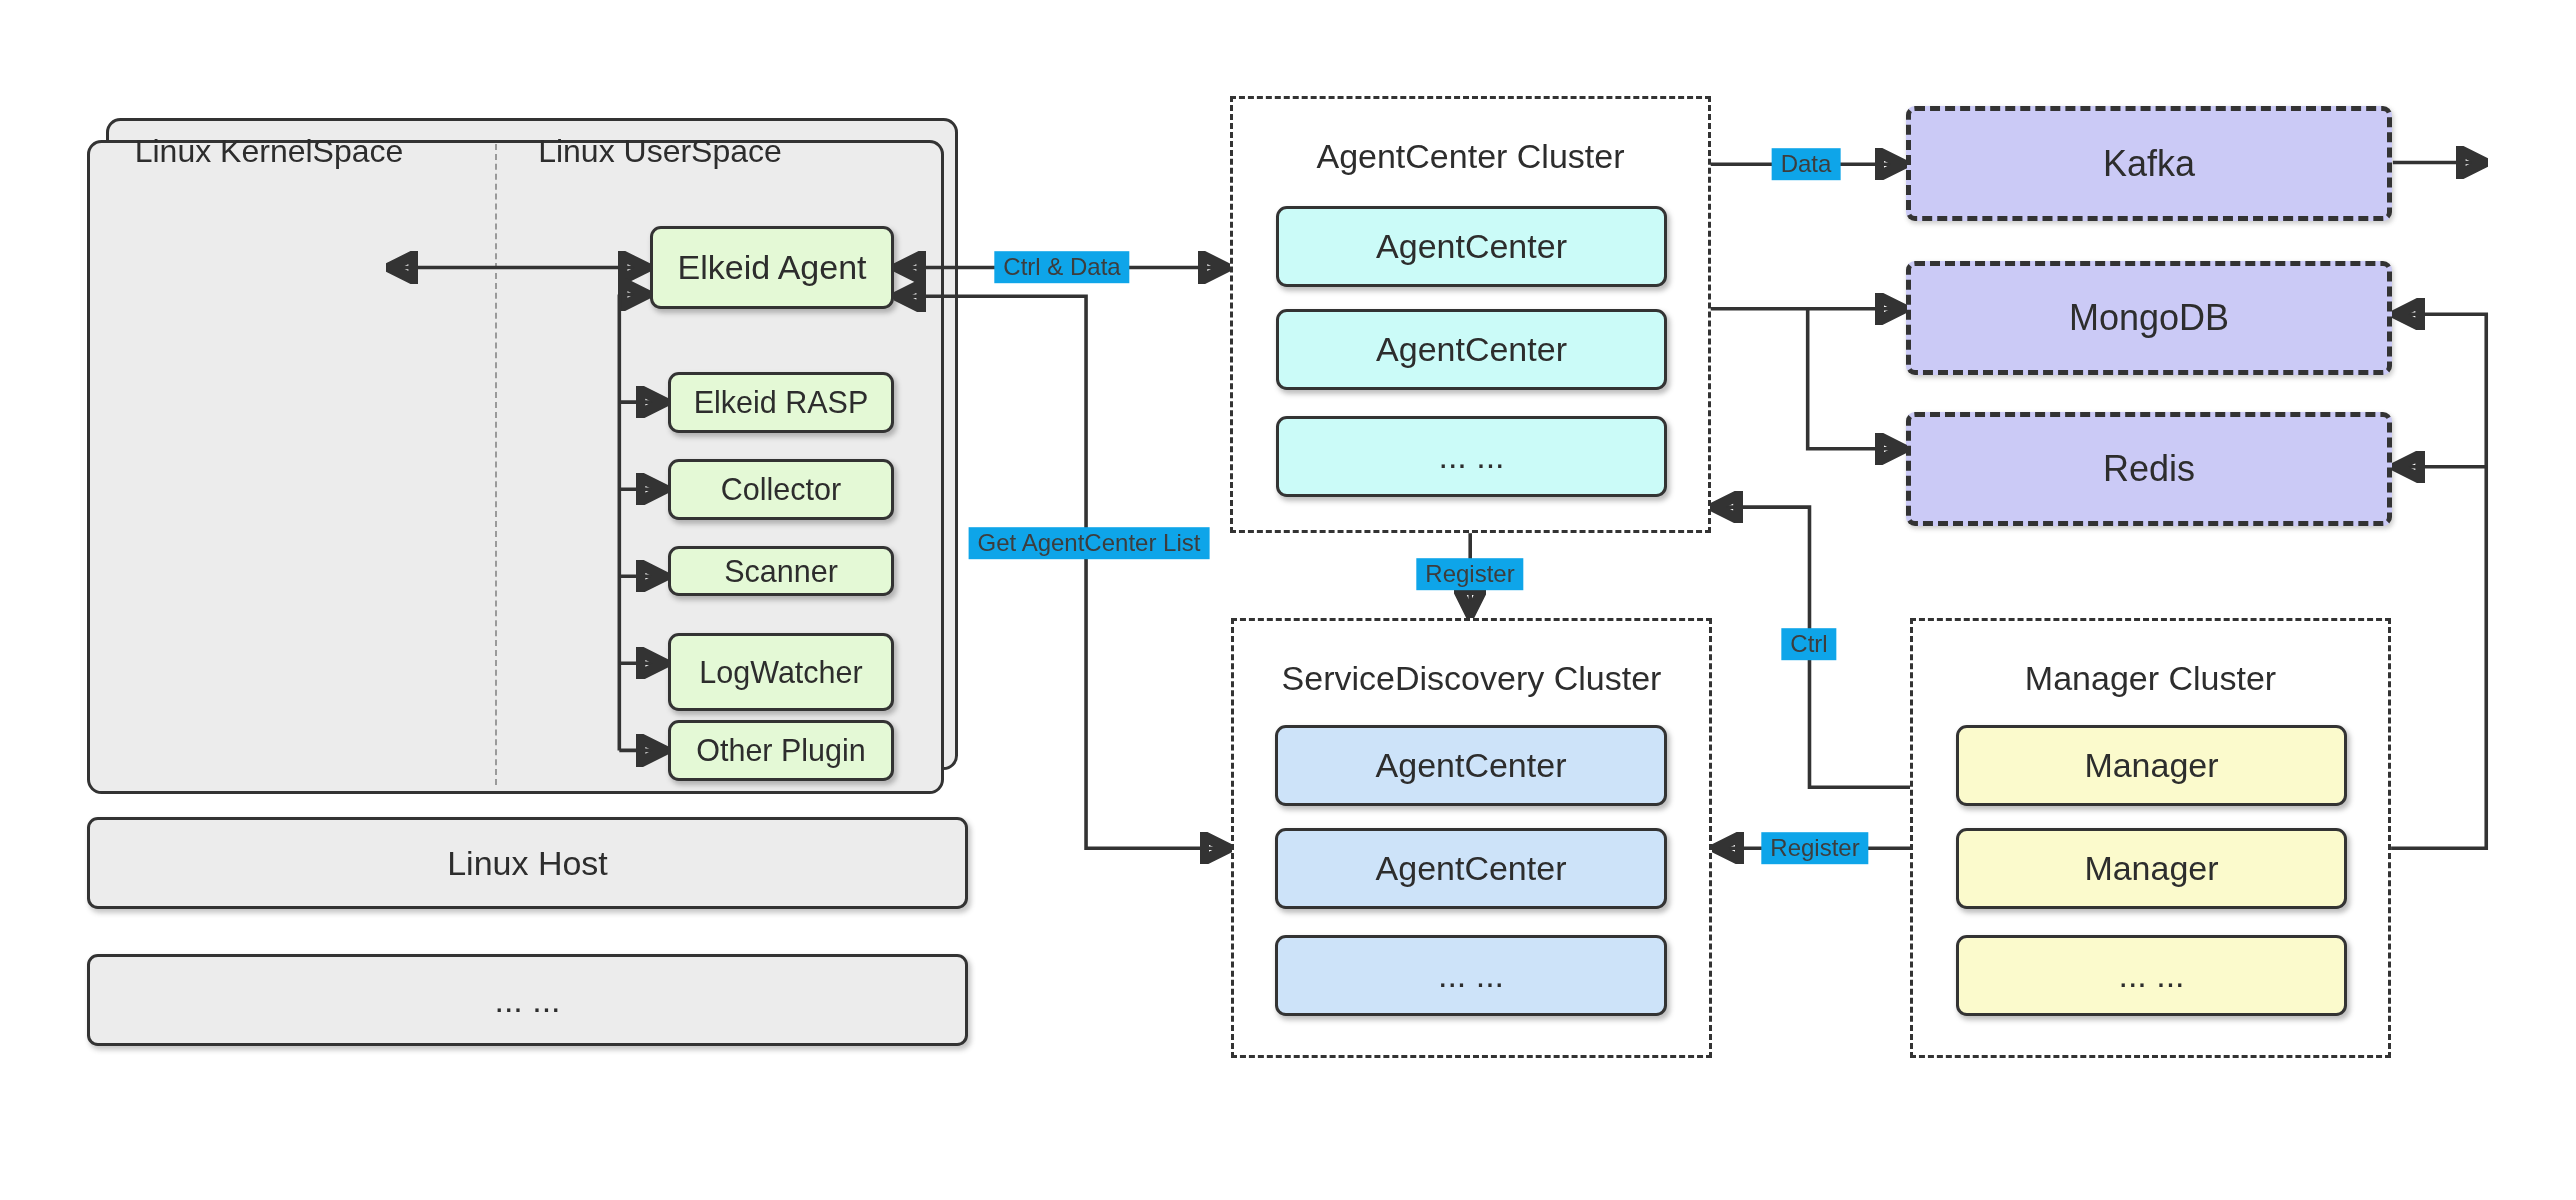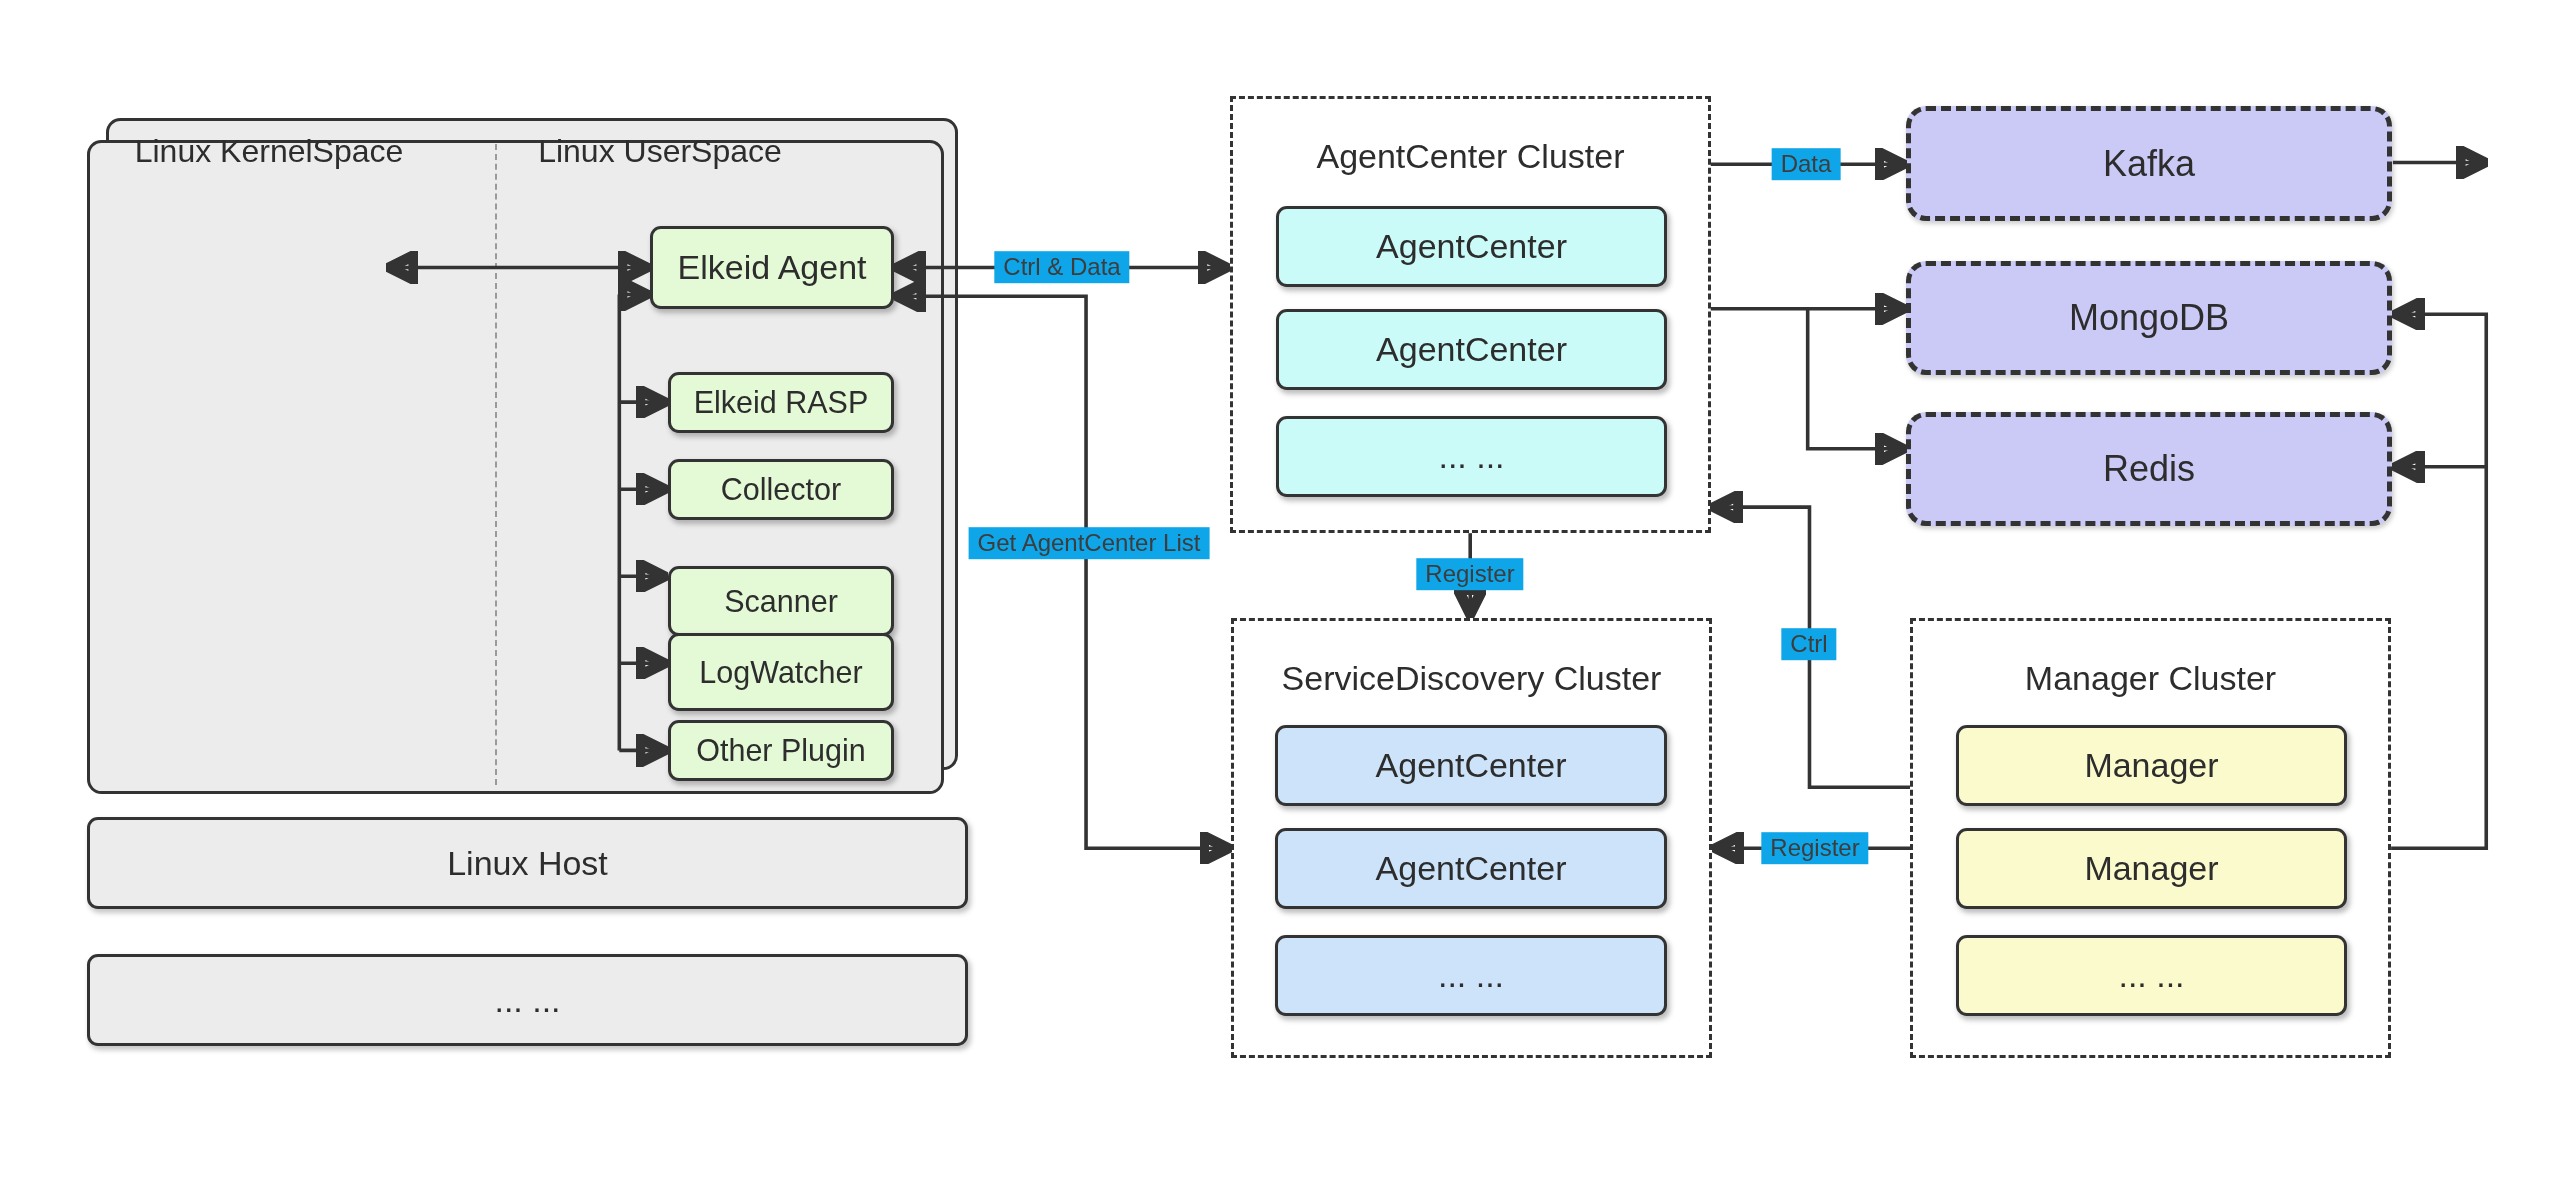--- a/index.html
+++ b/index.html
@@ -23,21 +23,21 @@
   .node.sm{font-size:30.5px;}
   .green{background:var(--green);} .cyan{background:var(--cyan);} .blue{background:var(--blue);}
   .yellow{background:var(--yellow);} .purple{background:var(--purple);}
   .graybox{position:absolute; background:var(--panel); border:3.6px solid var(--line); border-radius:10.8px;
         display:flex; align-items:center; justify-content:center; font-size:34px; color:var(--text);
         box-shadow:2.7px 3.6px 5.4px rgba(70,70,70,0.3); z-index:2; box-sizing:border-box;}
 
   .cluster{position:absolute; background:#ffffff; border:3.6px dashed var(--line); z-index:2; box-sizing:border-box;}
   .cluster-title{position:absolute; left:0; right:0; top:38px; text-align:center; font-size:34px; color:var(--text);}
 
-  .dbnode{position:absolute; border:5.4px dashed var(--line); border-radius:20px;
+  .dbnode{position:absolute; border:5.4px dashed var(--line); border-radius:9px;
         display:flex; align-items:center; justify-content:center; font-size:36px; color:var(--text);
         z-index:3; box-sizing:border-box; box-shadow:1.8px 2.7px 4.5px rgba(70,70,70,0.25);}
 
   .pill{position:absolute; border:3.6px solid var(--line); border-radius:36px;
         display:flex; align-items:center; justify-content:center; font-size:34px; color:var(--text);
         background:var(--peach); z-index:4; box-shadow:2.7px 3.6px 5.4px rgba(70,70,70,0.3); box-sizing:border-box;}
 
   svg.wires{position:absolute; left:0; top:0; z-index:5; pointer-events:none;}
   svg.wires path{stroke:var(--line); stroke-width:4; fill:none;}
 
@@ -53,21 +53,21 @@
   <div class="panel" style="left:87px; top:140px; width:851px; height:648px;"></div>
   <div class="divider" style="left:495px; top:144px; height:641px; z-index:3;"></div>
 
   <div class="space-title" style="left:269px; top:151px;">Linux KernelSpace</div>
   <div class="space-title" style="left:660px; top:151px;">Linux UserSpace</div>
 
   <div class="node green" style="left:650px; top:226px; width:244px; height:83px;">Elkeid Agent</div>
 
   <div class="node green sm" style="left:668px; top:372px; width:226px; height:61px;">Elkeid RASP</div>
   <div class="node green sm" style="left:668px; top:459px; width:226px; height:61px;">Collector</div>
-  <div class="node green sm" style="left:668px; top:546px; width:226px; height:70px;margin-top:20px;">Scanner</div>
+  <div class="node green sm" style="left:668px; top:546px; width:226px; height:50px;">Scanner</div>
   <div class="node green sm" style="left:668px; top:633px; width:226px; height:78px;">LogWatcher</div>
   <div class="node green sm" style="left:668px; top:720px; width:226px; height:61px;">Other Plugin</div>
 
   <div class="graybox" style="left:87px; top:817px; width:881px; height:92px;">Linux Host</div>
   <div class="graybox" style="left:87px; top:954px; width:881px; height:92px;">... ...</div>
 
   <div class="cluster" style="left:1230px; top:96px; width:481px; height:437px;">
     <div class="cluster-title">AgentCenter Cluster</div>
   </div>
   <div class="node cyan" style="left:1276px; top:206px; width:391px; height:81px;">AgentCenter</div>

